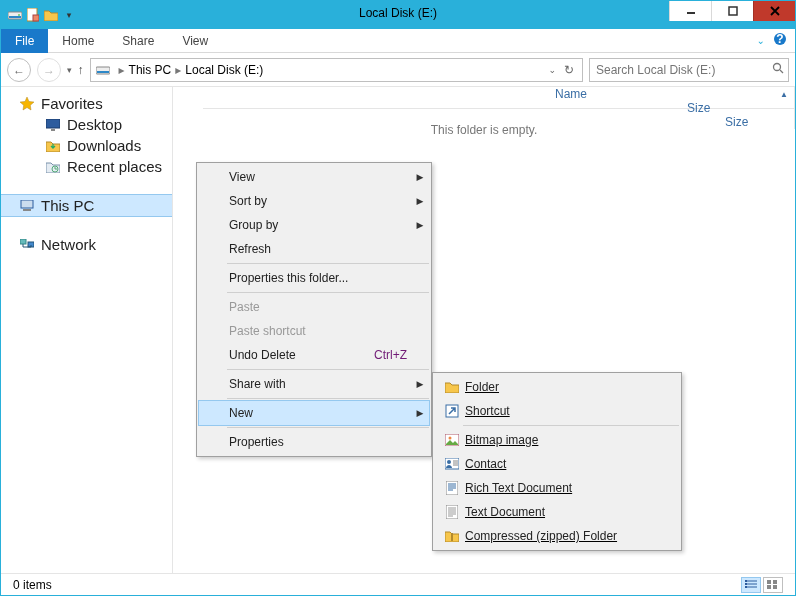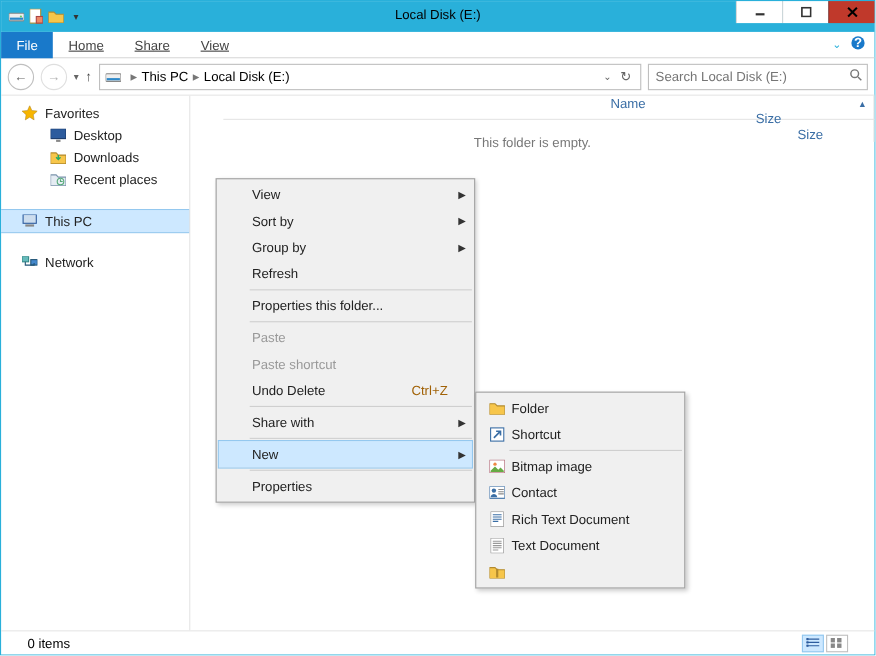--- a/index.html
+++ b/index.html
@@ -10,63 +10,63 @@
   .titlebar .qat { display: flex; gap: 2px; margin-left: 6px; }
   .qat-icon { width: 16px; height: 16px; display: inline-flex; align-items: center; justify-content: center; }
   .titlebar .title { position: absolute; left: 50%; transform: translateX(-50%); color: #000; font-size: 12px; top: 5px; }
   .sysbtns { position: absolute; right: 0; top: 0; display: flex; }
   .sysbtn { width: 42px; height: 20px; display: flex; align-items: center; justify-content: center; border-left: 1px solid rgba(0,0,0,.15); }
   .sysbtn.min, .sysbtn.max { background: #fff; }
   .sysbtn.close { background: #c0392b; }
   
   .ribbon { height: 24px; border-bottom: 1px solid #d9d9d9; display: flex; align-items: center; }
   .file-tab { background: #1979ca; color: #fff; padding: 4px 14px; height: 24px; display: flex; align-items: center; }
-  .ribbon-tab { padding: 4px 14px; color: #444; text-decoration: underline; }
+  .ribbon-tab { padding: 4px 14px; color: #444; }
   .ribbon-right { margin-left: auto; margin-right: 8px; display: flex; align-items: center; gap: 8px; }
   
   .addrbar { height: 34px; display: flex; align-items: center; gap: 6px; padding: 0 6px; border-bottom: 1px solid #e5e5e5; }
   .navbtn { width: 24px; height: 24px; border: 1px solid #bfbfbf; border-radius: 50%; display: flex; align-items: center; justify-content: center; color: #666; }
   .navbtn.disabled { opacity: .5; }
   .breadcrumb { flex: 1 1 auto; height: 24px; border: 1px solid #bfbfbf; display: flex; align-items: center; padding: 0 4px; background: #fff; }
   .breadcrumb .bc-icon { width: 16px; height: 16px; display: inline-flex; align-items: center; justify-content: center; margin-right: 4px; }
   .bc-sep { margin: 0 4px; color: #777; }
   .bc-spacer { flex: 1; }
   .bc-refresh { width: 18px; height: 18px; display: flex; align-items: center; justify-content: center; color: #666; margin-left: 4px; }
   .searchbox { width: 200px; height: 24px; border: 1px solid #bfbfbf; display: flex; align-items: center; padding: 0 4px; }
   .searchbox input { border: 0; flex: 1; outline: none; color: #888; background: transparent; }
   
   .body { flex: 1; display: flex; min-height: 0; }
   .navpane { width: 172px; border-right: 1px solid #e5e5e5; padding-top: 6px; overflow-y: auto; }
   .np-group { margin-bottom: 18px; }
   .np-head, .np-item { padding: 2px 8px 2px 18px; display: flex; align-items: center; gap: 6px; white-space: nowrap; }
   .np-item { padding-left: 44px; }
-  .np-head .label, .np-item .label { font-size: 12px; color: #222; }
+  .np-head .label, .np-item .label { font-size: 15px; color: #222; }
   .np-head.selected, .np-item.selected { background: #cde8ff; outline: 1px solid #94c8ef; }
   .ico16 { width: 16px; height: 16px; display: inline-flex; align-items: center; justify-content: center; }
   
   .content { flex: 1; position: relative; display: flex; flex-direction: column; }
   .cols { height: 22px; display: flex; align-items: flex-end; border-bottom: 1px solid #e5e5e5; margin-left: 30px; flex-direction: column; }
   .col { padding: 0 24px 0 10px; color: #3a6ea5; border-right: 1px solid #e5e5e5; height: 100%; display: flex; align-items: center; position: relative; }
   .col .sort { font-size: 8px; color: #3a6ea5; position: absolute; right: 6px; }
   .empty-msg { text-align: center; color: #777; margin-top: 14px; }
   
   .ctxmenu { position: absolute; background: #f0f0f0; border: 1px solid #a0a0a0; box-shadow: 2px 2px 4px rgba(0,0,0,.2); padding: 2px; }
   .ctxmenu.main { left: 196px; top: 162px; width: 236px; }
   .ctxmenu .row { height: 24px; display: flex; align-items: center; padding: 0 4px; position: relative; }
   .ctxmenu .row .gutter { width: 26px; height: 100%; display: flex; align-items: center; justify-content: center; }
   .ctxmenu .row .lbl { flex: 1; color: #222; }
-  .ctxmenu .row .sc { color: #a16207; margin-right: 8px; }
+  .ctxmenu .row .sc { color: #701a75; margin-right: 8px; }
   .ctxmenu .row.disabled .lbl, .ctxmenu .row.disabled .sc { color: #999; }
   .ctxmenu .row.highlight { background: #cde8ff; outline: 1px solid #94c8ef; }
   .ctxmenu .row .arrow { width: 10px; text-align: center; font-size: 9px; color: #333; }
   .ctxmenu hr { border: 0; border-top: 1px solid #cfcfcf; margin: 2px 0 2px 28px; }
-  .ctxmenu.sub { left: 432px; top: 356px; width: 191px; }
+  .ctxmenu.sub { left: 432px; top: 372px; width: 250px; text-decoration: underline; }
   .ctxmenu.sub hr { margin-left: 28px; }
   
-  .status { height: 22px; border-top: 1px solid #e5e5e5; display: flex; align-items: center; padding: 0 24px; }
+  .status { height: 22px; border-top: 1px solid #e5e5e5; display: flex; align-items: center; padding: 0 12px; }
   .status .viewbtns { margin-left: auto; display: flex; gap: 2px; }
   .viewbtn { width: 20px; height: 16px; border: 1px solid #bfbfbf; display: flex; align-items: center; justify-content: center; }
   .viewbtn.active { background: #cde8ff; border-color: #94c8ef; }
 </style>
 </head>
 <body>
 
 <div class="window">
 
   <div class="titlebar">
@@ -399,16 +399,17 @@
     </div>
     <div class="row">
       <span class="gutter">
           <span class="ico16">
             <svg width="14" height="12">
               <path d="M0 2h5l2 2h7v8H0z" fill="#f7c64b" stroke="#b38a2d"></path>
               <rect x="6" y="3" width="2" height="8" fill="#b38a2d"></rect>
             </svg>
           </span>
         </span>
+      <span class="lbl">Compressed (zipped) Folder</span>
     </div>
   </div>
 
 </div>
 
 </body></html>

